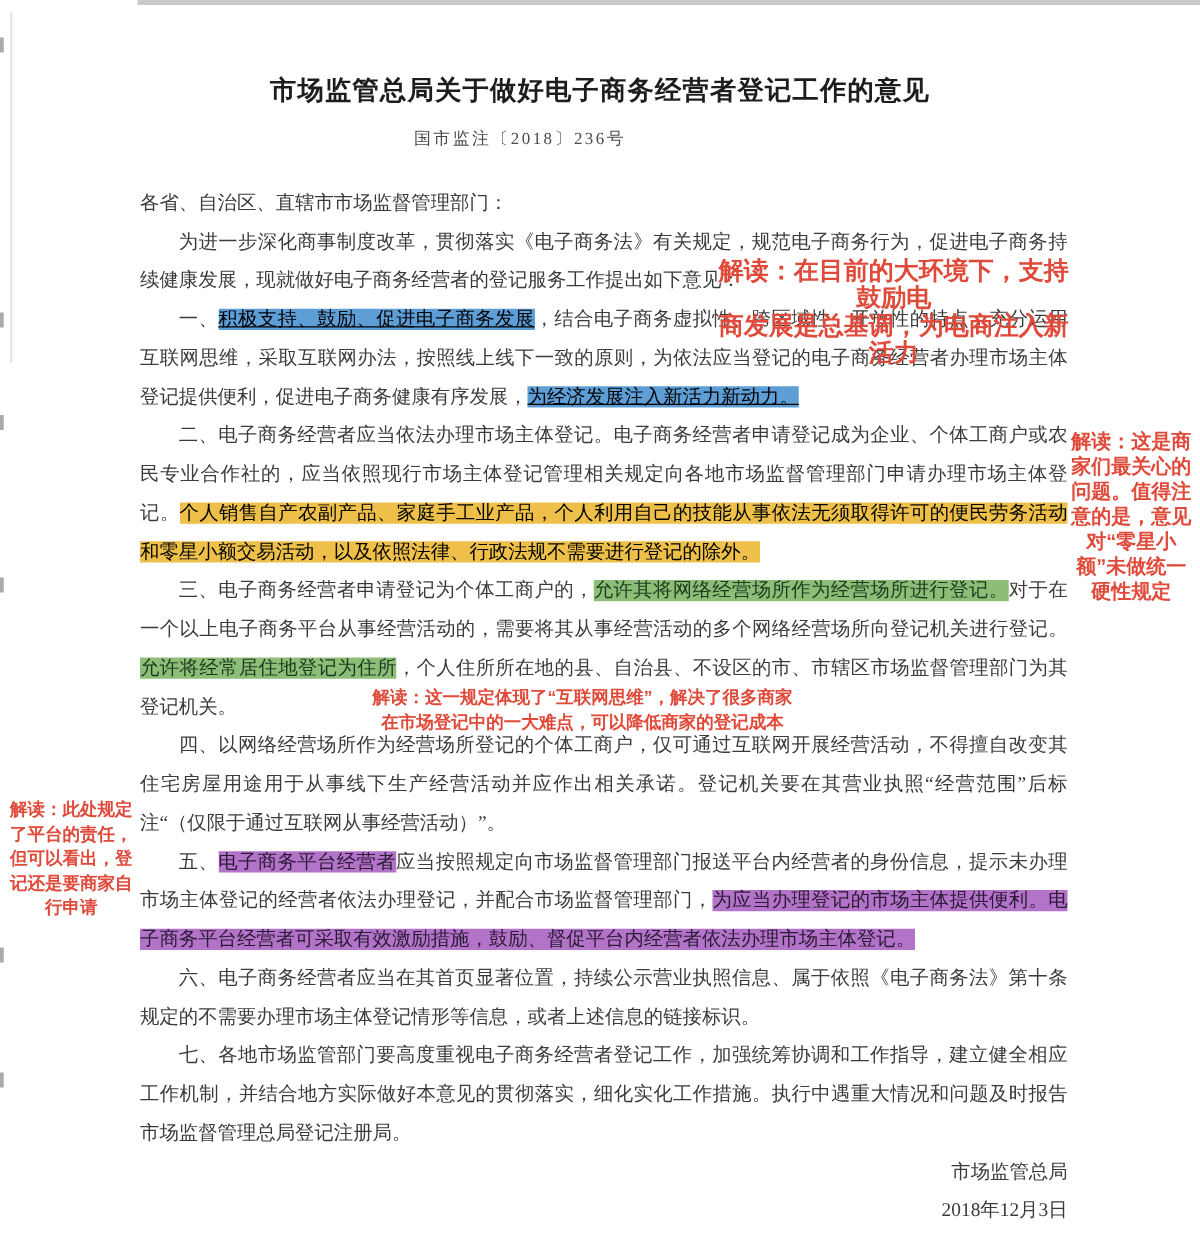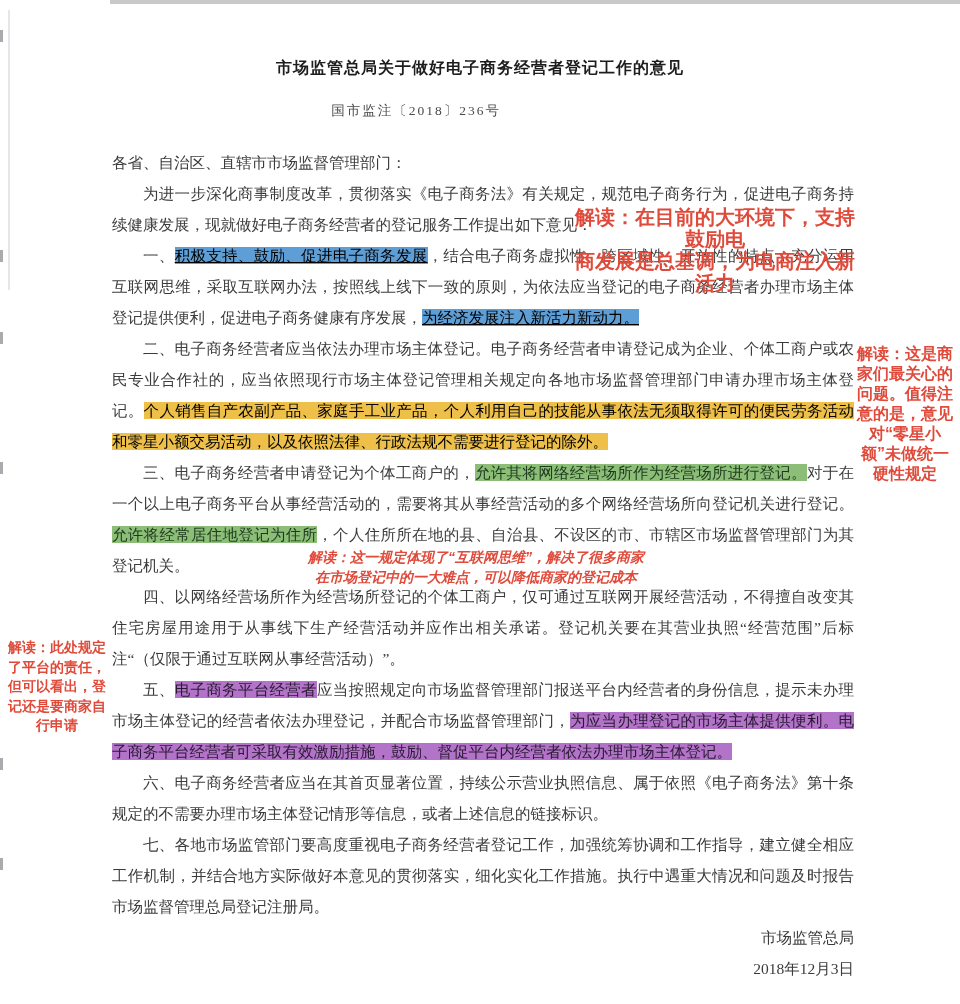--- a/index.html
+++ b/index.html
@@ -18,21 +18,21 @@
     color:var(--text);overflow:hidden;
   }
   
   .top-bar{position:absolute;left:110px;top:0;width:850px;height:4px;background:#c9c9cc;}
   .left-line{position:absolute;left:8px;top:10px;width:2px;height:280px;background:#e6e6e9;}
   .edge-tick{position:absolute;left:0;width:3px;height:12px;background:#ababaf;}
 
   .title{
     position:absolute;left:0;top:58px;width:960px;text-align:center;
     font-family:Liberation Mono, monospace;
-    font-weight:700;font-size:16px;letter-spacing:1px;color:var(--title);
+    font-weight:700;font-size:21px;letter-spacing:1px;color:var(--title);
   }
   .docnum{
     position:absolute;left:0;top:102px;width:832px;text-align:center;
     font-size:13.5px;letter-spacing:2px;color:#4a4a4a;
   }
   .content{
     position:absolute;left:112px;top:147px;width:742px;
     font-size:15.5px;line-height:31px;text-align:justify;
   }
   .content p{margin:0;}
@@ -44,21 +44,21 @@
   .hl-green{background:var(--hl-green);color:#1e3a1e;}
   .hl-purple{background:var(--hl-purple);color:#2a1a33;margin-top:36px;}
   .sig-line,.date-line{text-align:right;text-indent:0;}
   .annot{
     position:absolute;color:var(--annot-red);
     font-family:"Liberation Sans","DejaVu Sans",sans-serif;
     font-weight:700;text-align:center;
   }
   .annot-intro{left:568px;top:206px;width:294px;font-size:20px;line-height:22px;}
   .annot-right{left:850px;top:344px;width:110px;font-size:16px;line-height:20px;}
-  .annot-mid{left:186px;top:547px;width:580px;font-size:14px;line-height:20px;font-style:italic;}
+  .annot-mid{left:176px;top:547px;width:580px;font-size:14px;line-height:20px;}
   .annot-left{left:2px;top:638px;width:110px;font-size:14px;line-height:19.5px;}
 </style>
 </head>
 <body>
 
 <div class="doc">
 
   <div class="top-bar"></div>
   <div class="left-line"></div>
   <div class="edge-tick" style="top:30px"></div>

